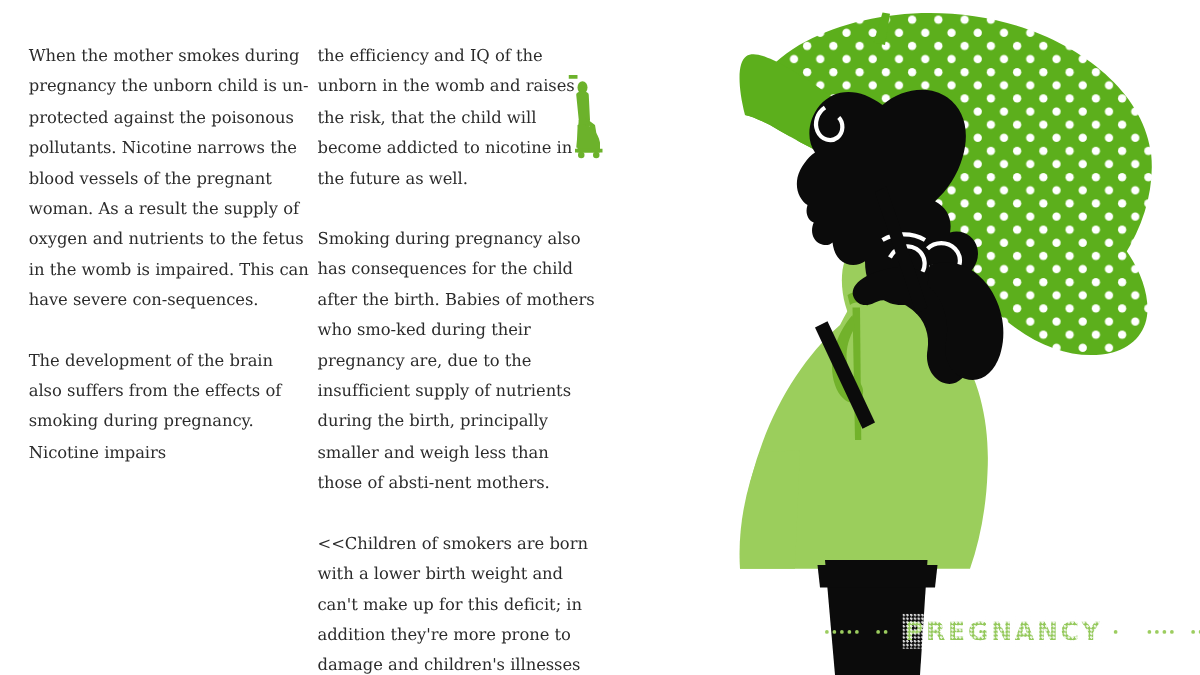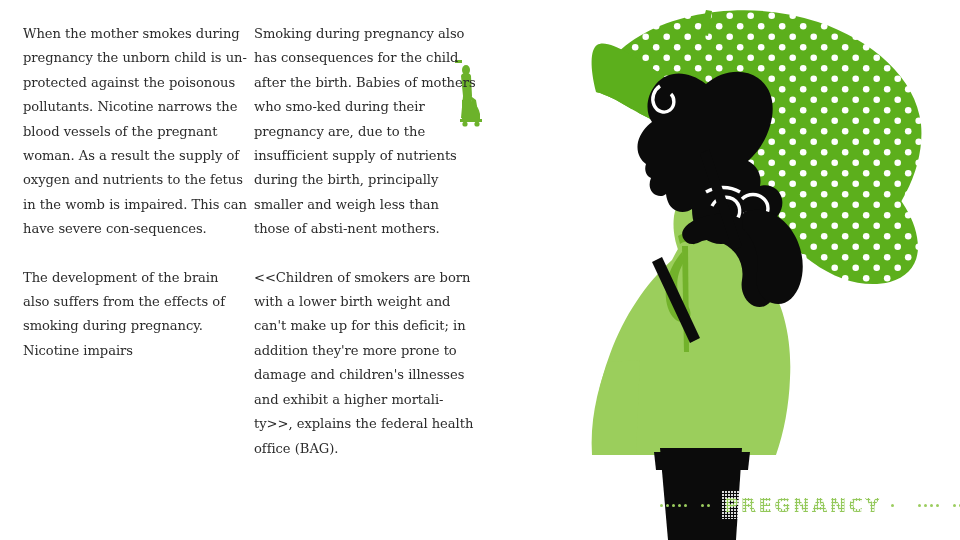--- a/index.html
+++ b/index.html
@@ -19,21 +19,21 @@
     position: relative;
     width: 960px;
     height: 540px;
     background: #ffffff;
     overflow: hidden;
   }
 
   
   .text-area {
     position: absolute;
-    top: 22px;
+    top: 34px;
     left: 0;
     width: 520px;
     height: 470px;
   }
   .col {
     position: absolute;
     top: 0;
     width: 228px;
     color: #2b2b2b;
     font-family: "DejaVu Serif", "Liberation Serif", serif;
@@ -270,20 +270,21 @@
       <path d="M455,60 L462,60 L462,63 L455,63 Z"></path>
     </g>
   </svg>
 
   <div class="text-area">
     <div class="col col-1">
       <p>When the mother smokes during pregnancy the unborn child is un-protected against the poisonous pollutants. Nicotine narrows the blood vessels of the pregnant woman. As a result the supply of oxygen and nutrients to the fetus in the womb is impaired. This can have severe con-sequences.</p>
       <p>The development of the brain also suffers from the effects of smoking during pregnancy. Nicotine impairs</p>
     </div>
     <div class="col col-2">
+      <p>the efficiency and IQ of the unborn in the womb and raises the risk, that the child will become addicted to nicotine in the future as well.</p>
       <p>Smoking during pregnancy also has consequences for the child after the birth. Babies of mothers who smo-ked during their pregnancy are, due to the insufficient supply of nutrients during the birth, principally smaller and weigh less than those of absti-nent mothers.</p>
       <p>&lt;&lt;Children of smokers are born with a lower birth weight and can't make up for this deficit; in addition they're more prone to damage and children's illnesses and exhibit a higher mortali-ty&gt;&gt;, explains the federal health office (BAG).</p>
     </div>
   </div>
 
   <div class="wordmark-wrap">
     <div class="dots">
       <span class="dot-grp">
         <i class="dot"></i>
         <i class="dot"></i>

